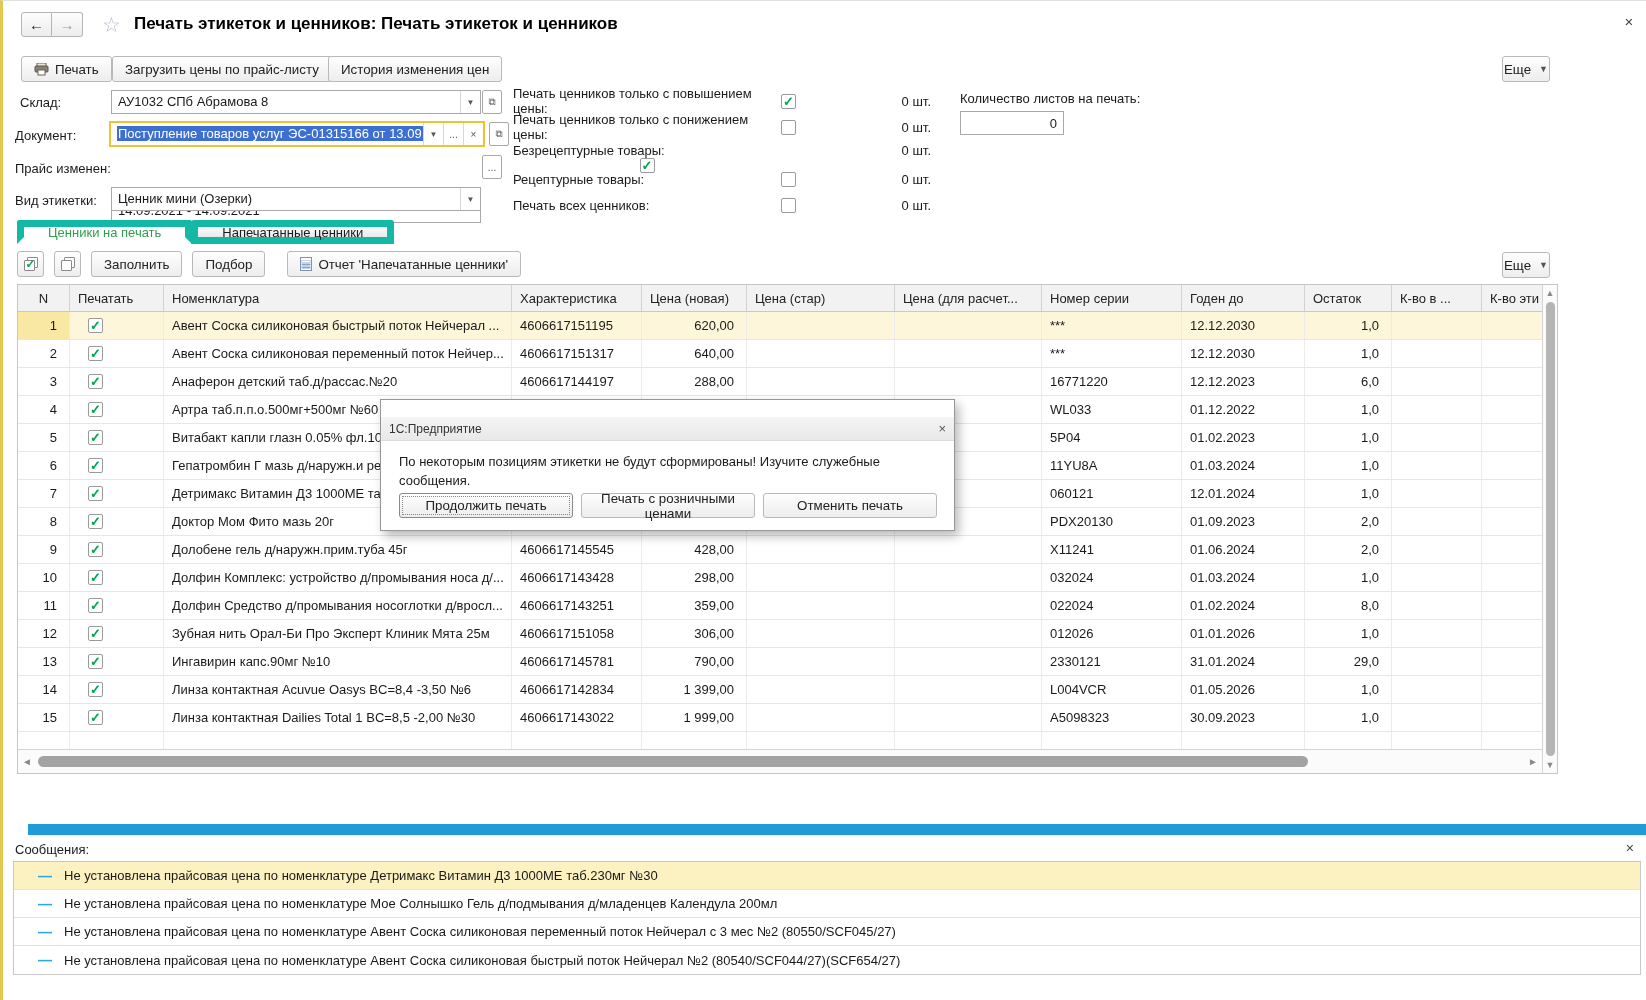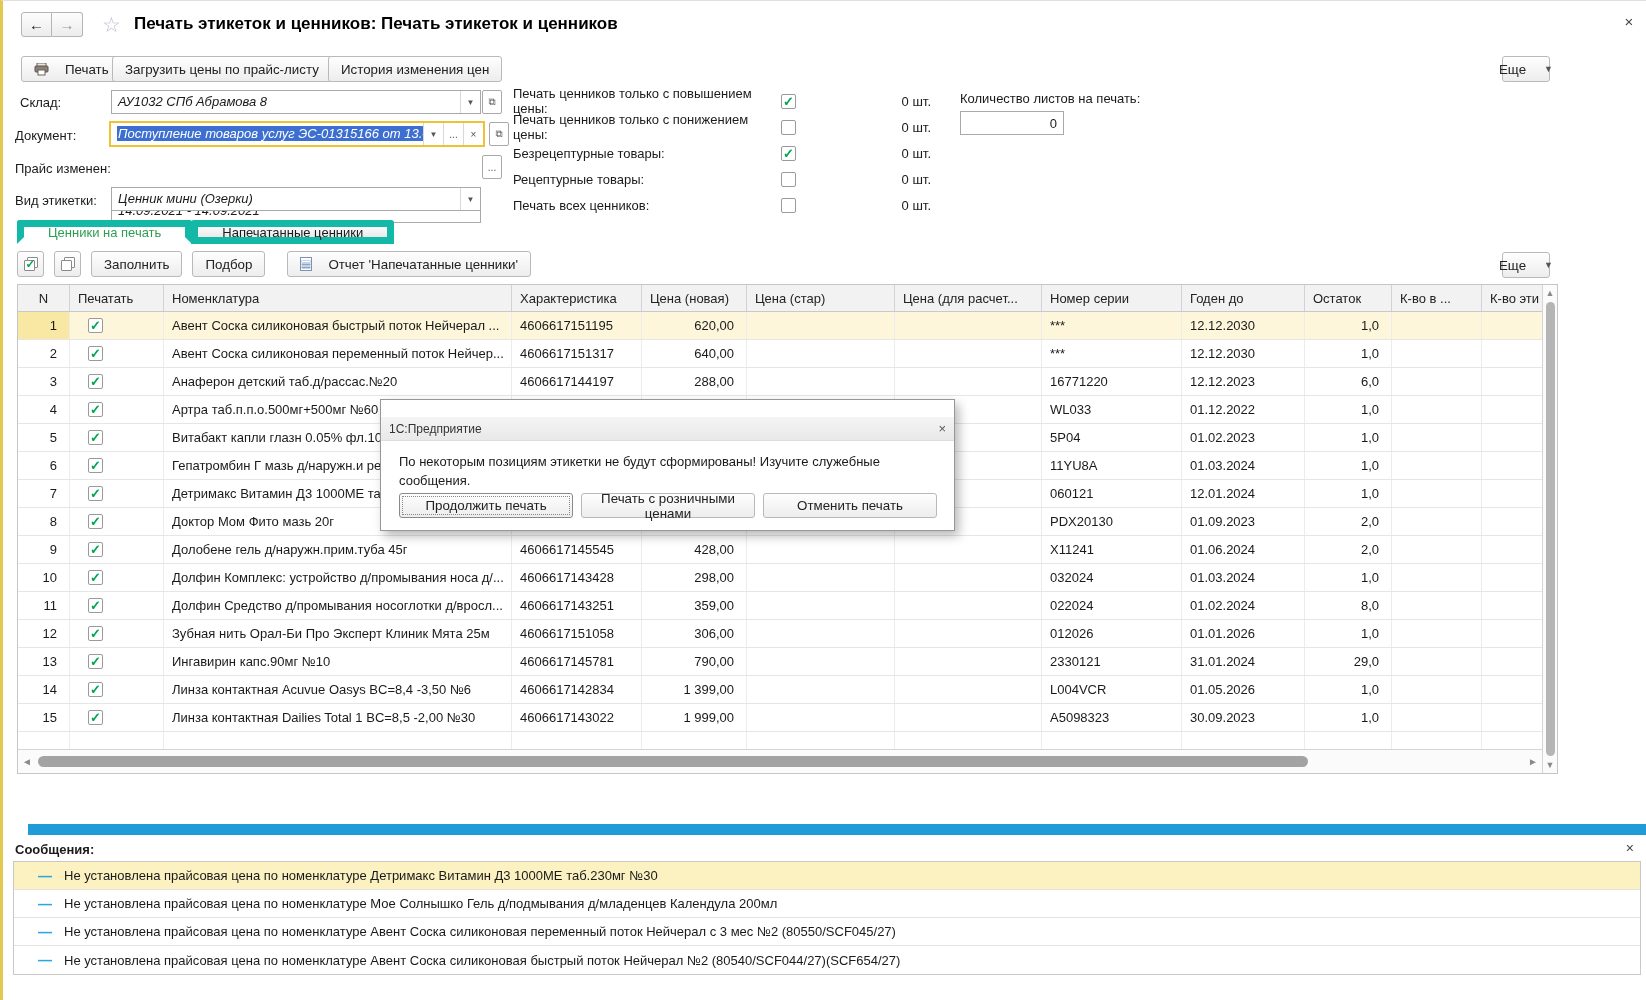--- a/index.html
+++ b/index.html
@@ -2,27 +2,27 @@
 <html><head>
 <meta charset="utf-8">
 <style>
   * { margin:0; padding:0; box-sizing:border-box; }
   html,body { width:1646px; height:1000px; overflow:hidden; background:#fff;
     font-family:"Liberation Sans", sans-serif; font-size:13px; color:#1a1a1a; }
   .window { position:relative; width:1646px; height:1000px; background:#fff;
     border-left:3px solid #e3c84f; border-top:1px solid #e0e0e0; }
 
   
-  .btn { display:inline-flex; align-items:center; justify-content:center; gap:16px;
+  .btn { display:inline-flex; align-items:center; justify-content:center; gap:6px;
     background:linear-gradient(#fefefe,#ededed); border:1px solid #b9b9b9; border-radius:3px;
     height:26px; padding:0 12px; cursor:default; color:#222; }
   .iconbtn { width:27px; padding:0; }
   .fieldbox { position:absolute; display:flex; align-items:stretch; border:1px solid #a9a9a9;
     background:#fff; height:24px; }
-  .fieldbox .txt { flex:1; padding:3px 6px; white-space:nowrap; overflow:hidden;font-style:italic; }
+  .fieldbox .txt { flex:1; padding:3px 6px; white-space:nowrap; overflow:hidden; }
   .fieldbox .seg { width:20px; display:flex; align-items:center; justify-content:center;
     border-left:1px solid #d8d8d8; color:#555; font-size:10px; }
   .sidebtn { position:absolute; width:20px; height:24px; border:1px solid #a9a9a9; background:#fff;
     display:flex; align-items:center; justify-content:center; color:#555; font-size:10px; border-radius:2px; }
   .lbl { position:absolute; white-space:nowrap; }
   .cb { width:15px; height:15px; border:1px solid #9a9a9a; background:#fff; border-radius:2px;
     display:flex; align-items:center; justify-content:center; }
   .cb .tick { color:#00a651; font-weight:bold; font-size:13px; line-height:1; visibility:hidden; }
   .cb.on .tick { visibility:visible; }
 
@@ -105,21 +105,21 @@
   .dialog-title { height:24px; background:linear-gradient(#f4f4f4,#e9e9e9); border-bottom:1px solid #dcdcdc;
     display:flex; align-items:center; padding:0 8px; font-size:12px; color:#333;margin-top:17px; }
   .dialog-title .dx { margin-left:auto; color:#555; font-size:13px; }
   .dialog-body { padding:12px 18px 0 18px; line-height:1.45; }
   .dialog-btns { position:absolute; left:18px; right:17px; bottom:12px; display:flex; gap:8px; }
   .dialog-btns .btn { flex:1; height:25px; }
   .btn.default { border-color:#8a8a8a; outline:1px dotted #888; outline-offset:-4px; }
 
   
   .splitter { position:absolute; left:25px; top:823px; width:1621px; height:11px; background:#1f9cd7; }
-  .msg-label { position:absolute; left:12px; top:841px; font-weight:bold; }
+  .msg-label { position:absolute; left:12px; top:841px; font-weight:normal; }
   .msg-close { position:absolute; right:12px; top:839px; color:#444; font-size:14px; }
   .msg-panel { position:absolute; left:10px; top:860px; width:1628px; border:1px solid #c9c9c9; background:#fff; }
   .msg-item { height:28px; display:flex; align-items:center; border-bottom:1px solid #e3e3e3; }
   .msg-item:last-child { border-bottom:none; }
   .msg-item.hl { background:#fcf1c0; }
   .msg-dash { width:26px; margin-left:24px; color:#2aa7e0; font-weight:bold; font-size:14px; }
 </style>
 </head>
 <body>
 
@@ -198,21 +198,21 @@
         </span>
         <span class="filter-count">0 шт.</span>
       </div>
       <div class="filter-row" style="top: 116px;">
         <span class="filter-label">Печать ценников только с понижением цены:</span>
         <span class="cb">
           <span class="tick">✓</span>
         </span>
         <span class="filter-count">0 шт.</span>
       </div>
-      <div class="filter-row" style="top: 142px;">
+      <div class="filter-row" style="top: 142px; flex-direction: column;">
         <span class="filter-label">Безрецептурные товары:</span>
         <span class="cb on">
           <span class="tick">✓</span>
         </span>
         <span class="filter-count">0 шт.</span>
       </div>
       <div class="filter-row" style="top: 168px;">
         <span class="filter-label">Рецептурные товары:</span>
         <span class="cb">
           <span class="tick">✓</span>

